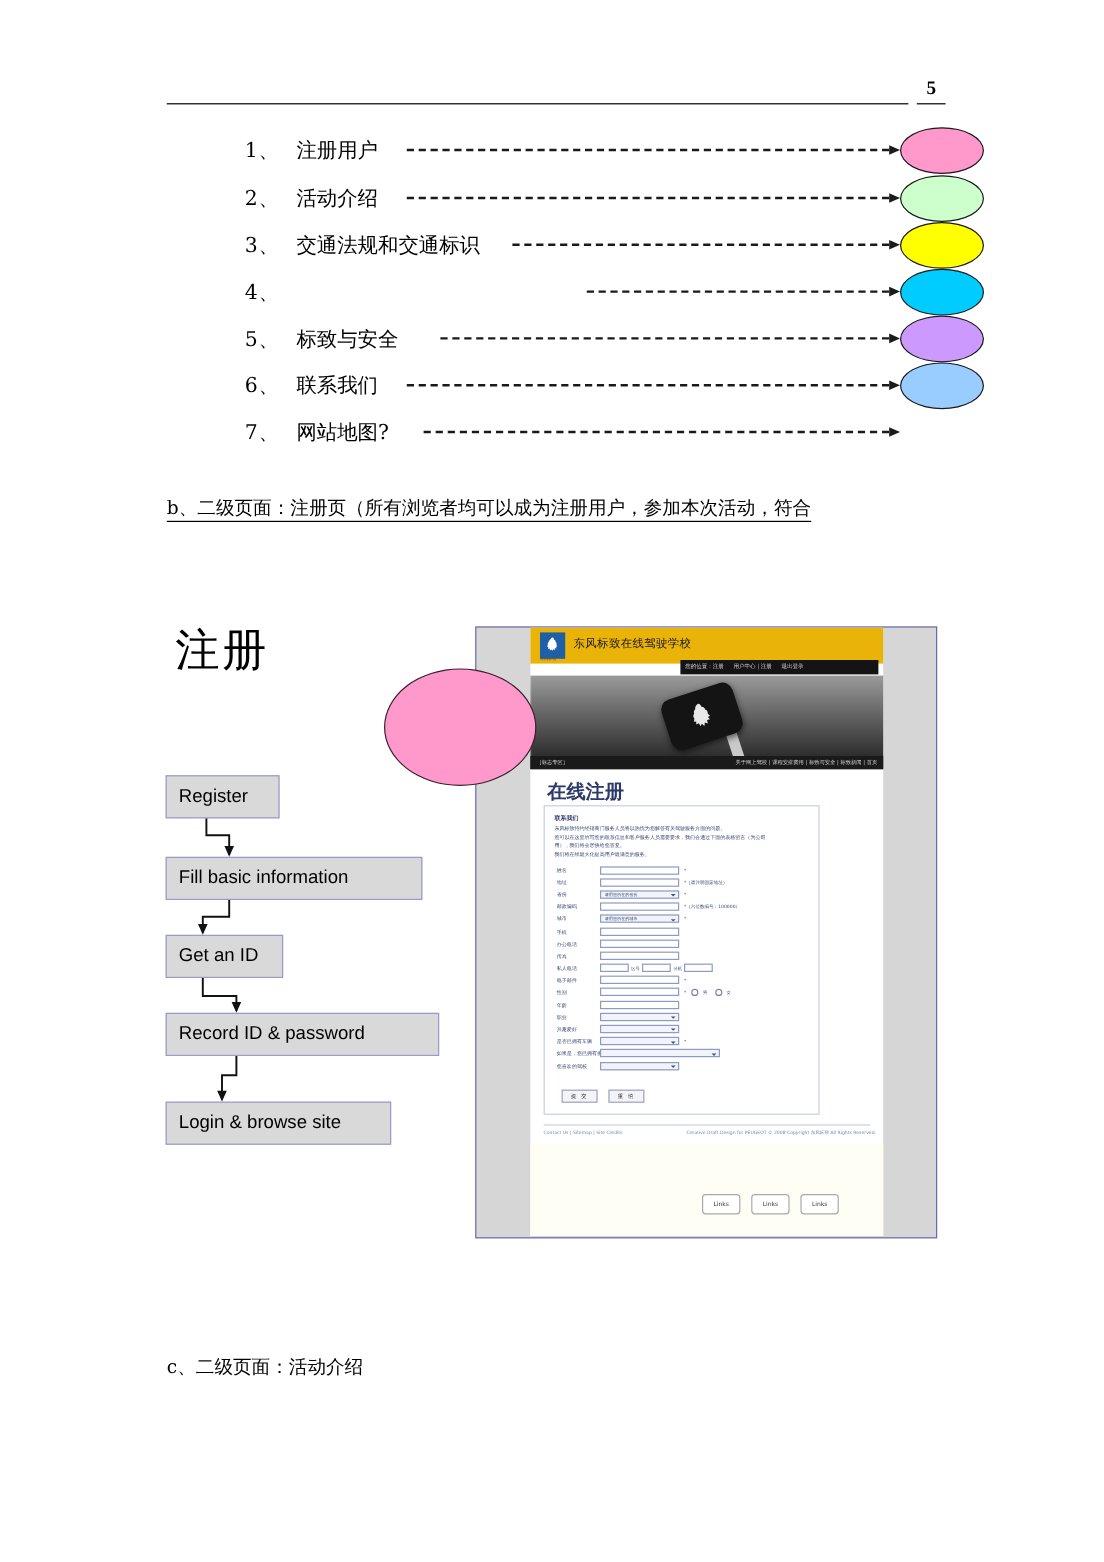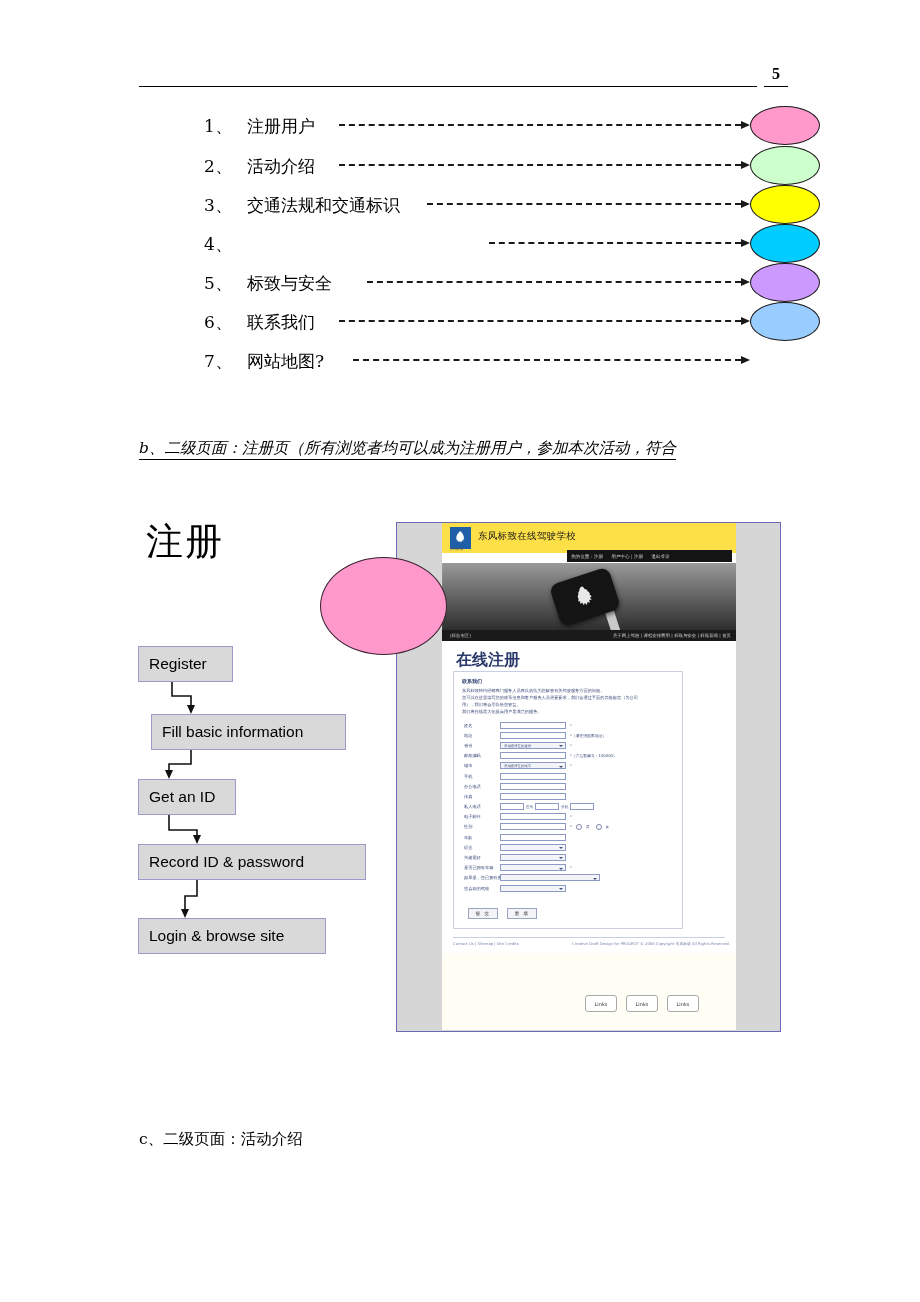--- a/index.html
+++ b/index.html
@@ -92,23 +92,22 @@
     width: 70px;
     height: 39px;
     border: 1.4px solid #1a1a1a;
     border-radius: 50%;
     box-sizing: border-box;
   }
 
   
   #section-b {
     position: absolute;
-    left: 139px; top: 431px;
+    left: 139px; top: 406px;
     width: 650px;
-    font-style: italic;
   }
   #section-b .line {
     font-size: 15.5px;
     line-height: 34px;
     font-family: "DejaVu Serif", serif;
     white-space: nowrap;
   }
   #section-b .underline-part {
     border-bottom: 1.2px solid #000;
     padding-bottom: 2px;
@@ -174,21 +173,21 @@
   #site-page {
     position: absolute;
     left: 45px; top: 0;
     width: 294px; height: 507px;
     background: #FFFFFF;
   }
   #site-header {
     position: absolute;
     left: 0; top: 0;
     width: 294px; height: 30px;
-    background: #fde047;
+    background: #eab308;
   }
   #peugeot-logo {
     position: absolute;
     left: 8px; top: 4px;
     width: 21px; height: 22px;
     background: #1F5FA8;
     display: flex; align-items: center; justify-content: center;
   }
   #peugeot-logo svg { display:block; }
   #site-title {
@@ -524,21 +523,21 @@
 </div>
 
 <div id="zhuce-heading">注册</div>
 
 <div id="pink-callout"></div>
 
 <div id="flowchart">
     <div class="flow-box" style="left: 3px; top: 6px; width: 95px;">
       <span>Register</span>
     </div>
-    <div class="flow-box" style="left: 3px; top: 74px; width: 195px; margin-left: 13px;">
+    <div class="flow-box" style="left: 3px; top: 74px; width: 214px;">
       <span>Fill basic information</span>
     </div>
     <div class="flow-box" style="left: 3px; top: 139px; width: 98px;">
       <span>Get an ID</span>
     </div>
     <div class="flow-box" style="left: 3px; top: 204px; width: 228px;">
       <span>Record ID &amp; password</span>
     </div>
     <div class="flow-box" style="left: 3px; top: 278px; width: 188px;">
       <span>Login &amp; browse site</span>

